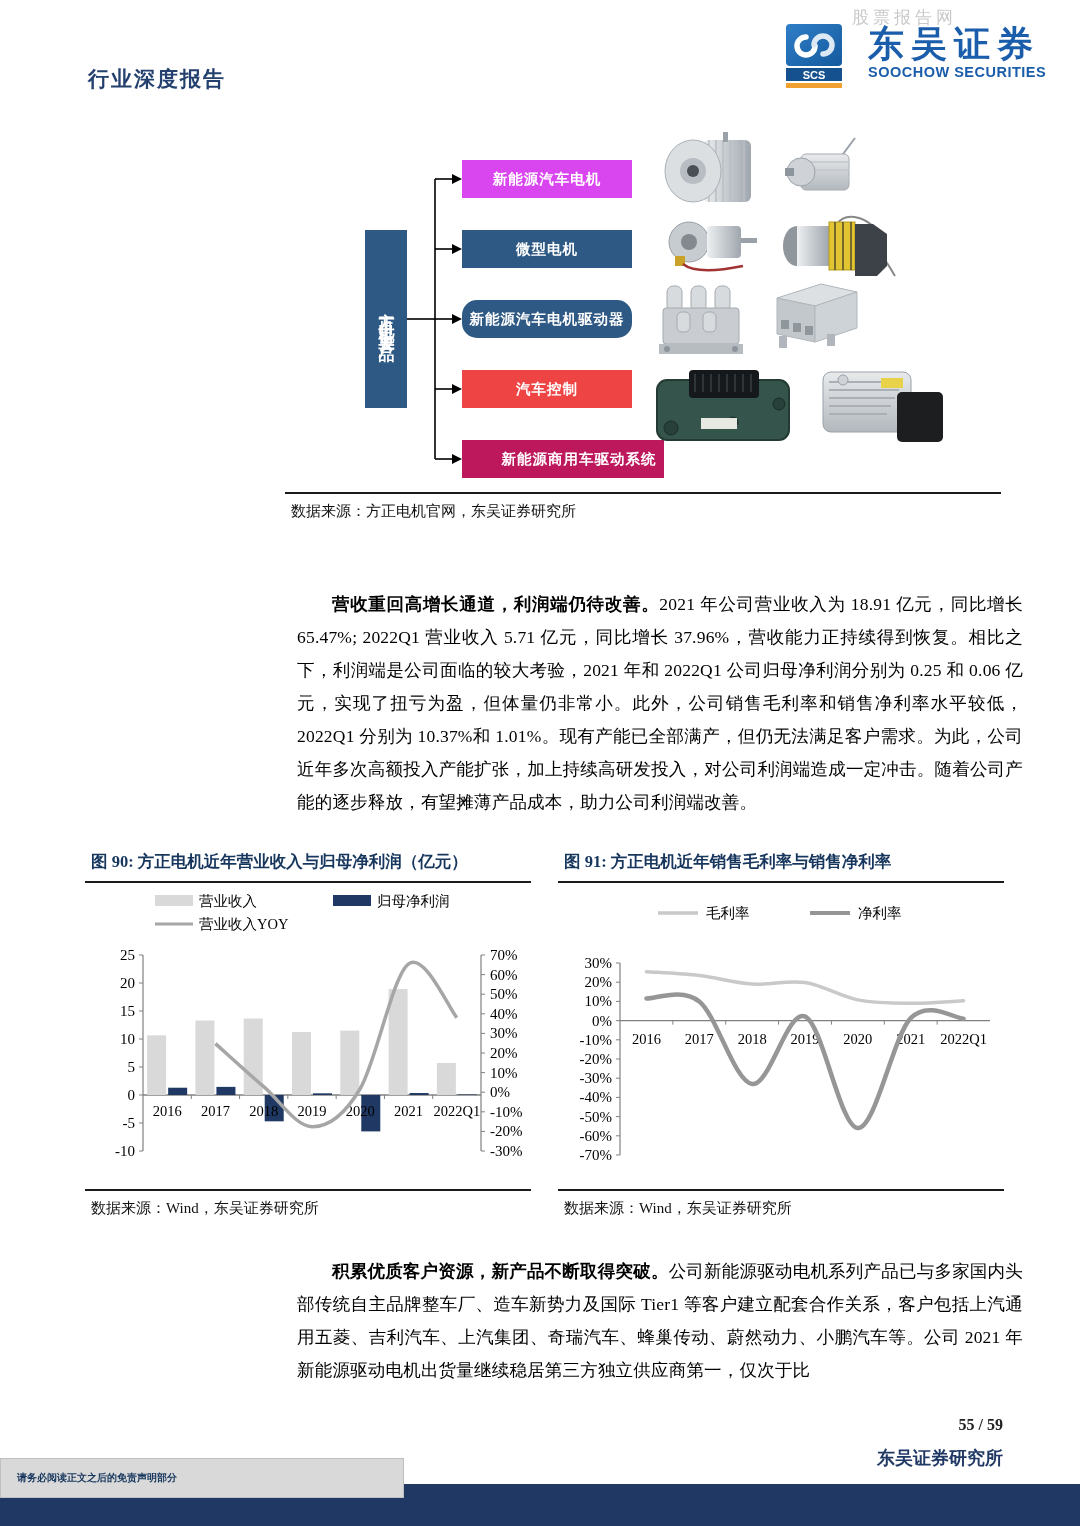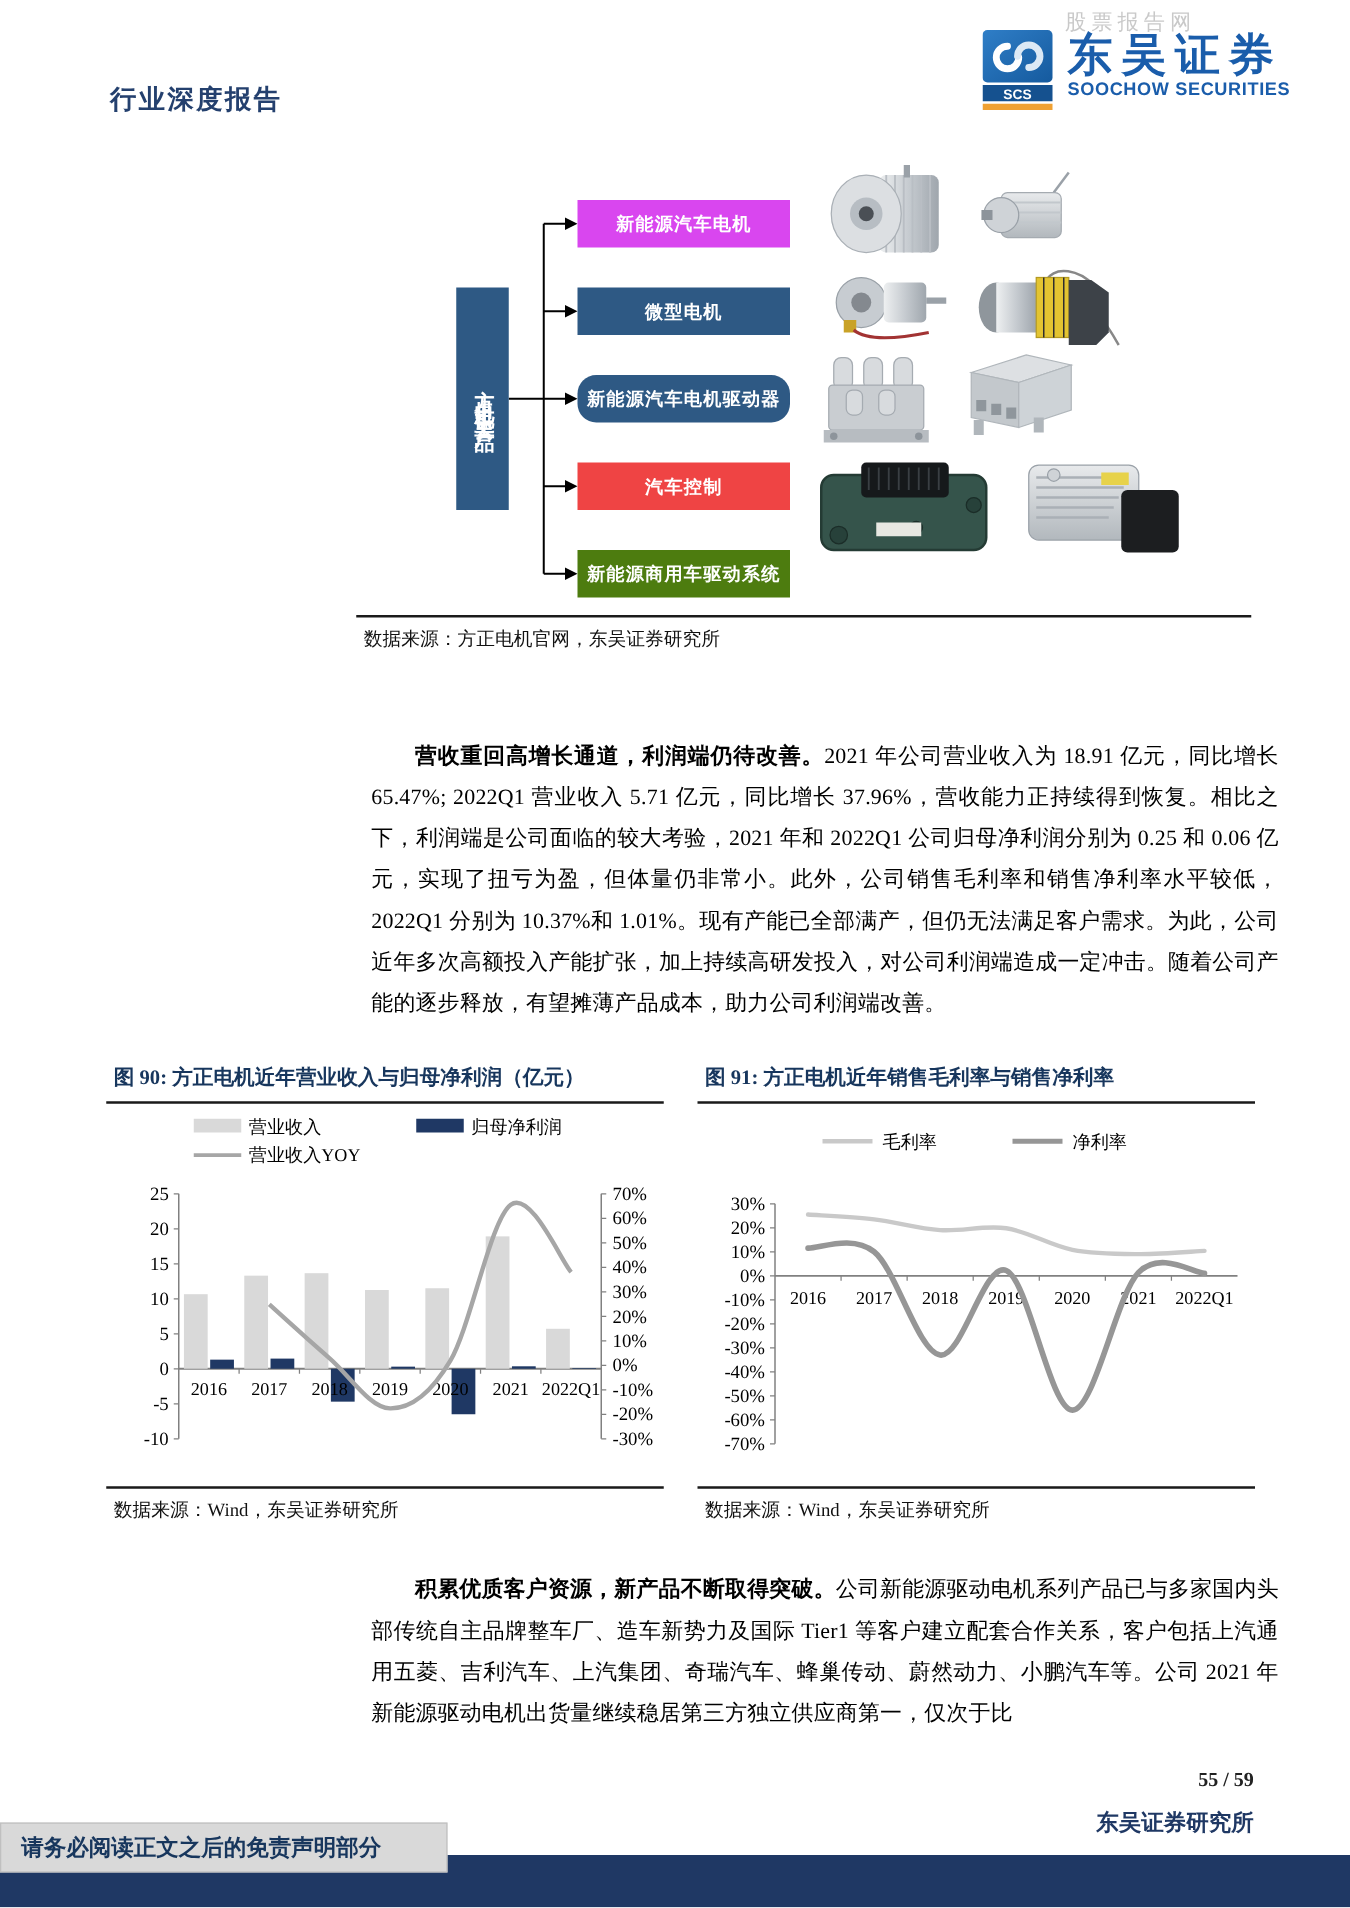--- a/index.html
+++ b/index.html
@@ -2,21 +2,21 @@
 <html><head>
 <meta charset="utf-8">
 <style>
   html,body{margin:0;padding:0;background:#ffffff;}
   .page{position:relative;width:1080px;height:1526px;background:#fff;overflow:hidden;
         font-family:"Liberation Serif","DejaVu Serif",serif;color:#000;}
   .watermark{position:absolute;left:852px;top:6px;font-size:17px;letter-spacing:4px;color:#c9c9c9;}
   .report-type{position:absolute;left:88px;top:46px;font-size:21px;font-weight:600;color:#24406e;letter-spacing:2px;margin-top:19px;}
   
   .logo{position:absolute;left:786px;top:24px;display:flex;align-items:flex-start;}
-  .logo-text{margin-left:10px;}
+  .logo-text{margin-left:24px;}
   .logo-cn{font-size:36px;font-weight:bold;color:#1a5dab;letter-spacing:7px;line-height:40px;font-family:"Liberation Sans",sans-serif;}
   .logo-en{font-size:14.5px;font-weight:bold;color:#1a5dab;letter-spacing:0.5px;font-family:"Liberation Sans",sans-serif;}
   
   .figure{position:absolute;background:#fff;}
   .fig-caption{font-size:17px;font-weight:bold;color:#17365d;padding:2px 0 8px 6px;border-bottom:3px solid #1a1a1a;}
   .fig-source{font-size:15px;color:#111;padding:8px 0 0 6px;}
   .fig89{left:285px;top:126px;width:716px;}
   .diagram{position:relative;height:366px;border-bottom:2px solid #1a1a1a;}
   .root-box{position:absolute;left:80px;top:104px;width:42px;height:178px;background:#2e5984;
             color:#fff;font-weight:bold;font-size:16px;display:flex;align-items:center;justify-content:center;
@@ -33,23 +33,23 @@
   .chart-svg text{font-family:"Liberation Serif","DejaVu Serif",serif;}
   
   .body-text{position:absolute;left:285px;width:726px;margin:12px;font-size:17.5px;line-height:33px;
              text-align:justify;text-indent:2em;letter-spacing:0.2px;}
   .p1{top:576px;}
   .p2{top:1243px;}
   
   .page-num{position:absolute;left:0;top:1416px;width:1003px;text-align:right;font-size:16px;font-weight:bold;color:#222;}
   .institute{position:absolute;left:0;top:1446px;width:1003px;text-align:right;font-size:18px;font-weight:bold;color:#1f3864;}
   .bottom-bar{position:absolute;left:0;top:1484px;width:1080px;height:42px;background:#1f3864;}
-  .disclaimer-box{position:absolute;left:0;top:1458px;width:358px;height:40px;background:#d9d9d9;border:1px solid #c0c0c0;
+  .disclaimer-box{position:absolute;left:0;top:1458px;width:404px;height:40px;background:#d9d9d9;border:1px solid #c0c0c0;
                   box-sizing:border-box;display:flex;align-items:center;padding-left:16px;
-                  font-size:18px;font-weight:bold;color:#17365d;z-index:3;}
+                  font-size:10px;font-weight:bold;color:#17365d;z-index:3;}
 </style>
 </head>
 <body>
 
 <div class="page">
 
   <svg width="0" height="0" style="position:absolute">
     <defs>
       <linearGradient id="sg1" x1="0" y1="0" x2="1" y2="0">
         <stop offset="0" stop-color="#eef0f1"></stop>
@@ -102,21 +102,21 @@
           <polygon points="177,333 167,328 167,338" fill="#000"></polygon>
         </svg>
       <div class="root-box" style="background: rgb(46, 89, 132);">
         <span>方正电机主要产品</span>
       </div>
       <div id="branches89">
           <div class="branch-box" style="top: 34px; background: #d946ef;">新能源汽车电机</div>
           <div class="branch-box" style="top: 104px; background: rgb(46, 89, 132);">微型电机</div>
           <div class="branch-box" style="top: 174px; background: rgb(46, 89, 132); border-radius: 15px;">新能源汽车电机驱动器</div>
           <div class="branch-box" style="top: 244px; background: #ef4444;">汽车控制</div>
-          <div class="branch-box" style="top: 314px; background: #4d7c0f;">新能源商用车驱动系统</div>
+          <div class="branch-box" style="top: 314px; background: #be185d; padding-left: 32px;">新能源商用车驱动系统</div>
         </div>
 
       <svg class="product" style="left:376px;top:6px" width="96" height="78" viewBox="0 0 96 78">
         <rect x="42" y="8" width="48" height="62" rx="6" fill="url(#sg1)"></rect>
         <path d="M48 8v62M55 8v62M62 8v62M69 8v62M76 8v62M83 8v62" stroke="#b9bec4" stroke-width="1.5"></path>
         <rect x="62" y="0" width="5" height="10" fill="#9aa1a8"></rect>
         <ellipse cx="32" cy="39" rx="28" ry="31" fill="#dcdfe2" stroke="#aab0b6"></ellipse>
         <circle cx="32" cy="39" r="13" fill="#b7bdc3"></circle>
         <circle cx="32" cy="39" r="6" fill="#4a4f55"></circle>
       </svg>

